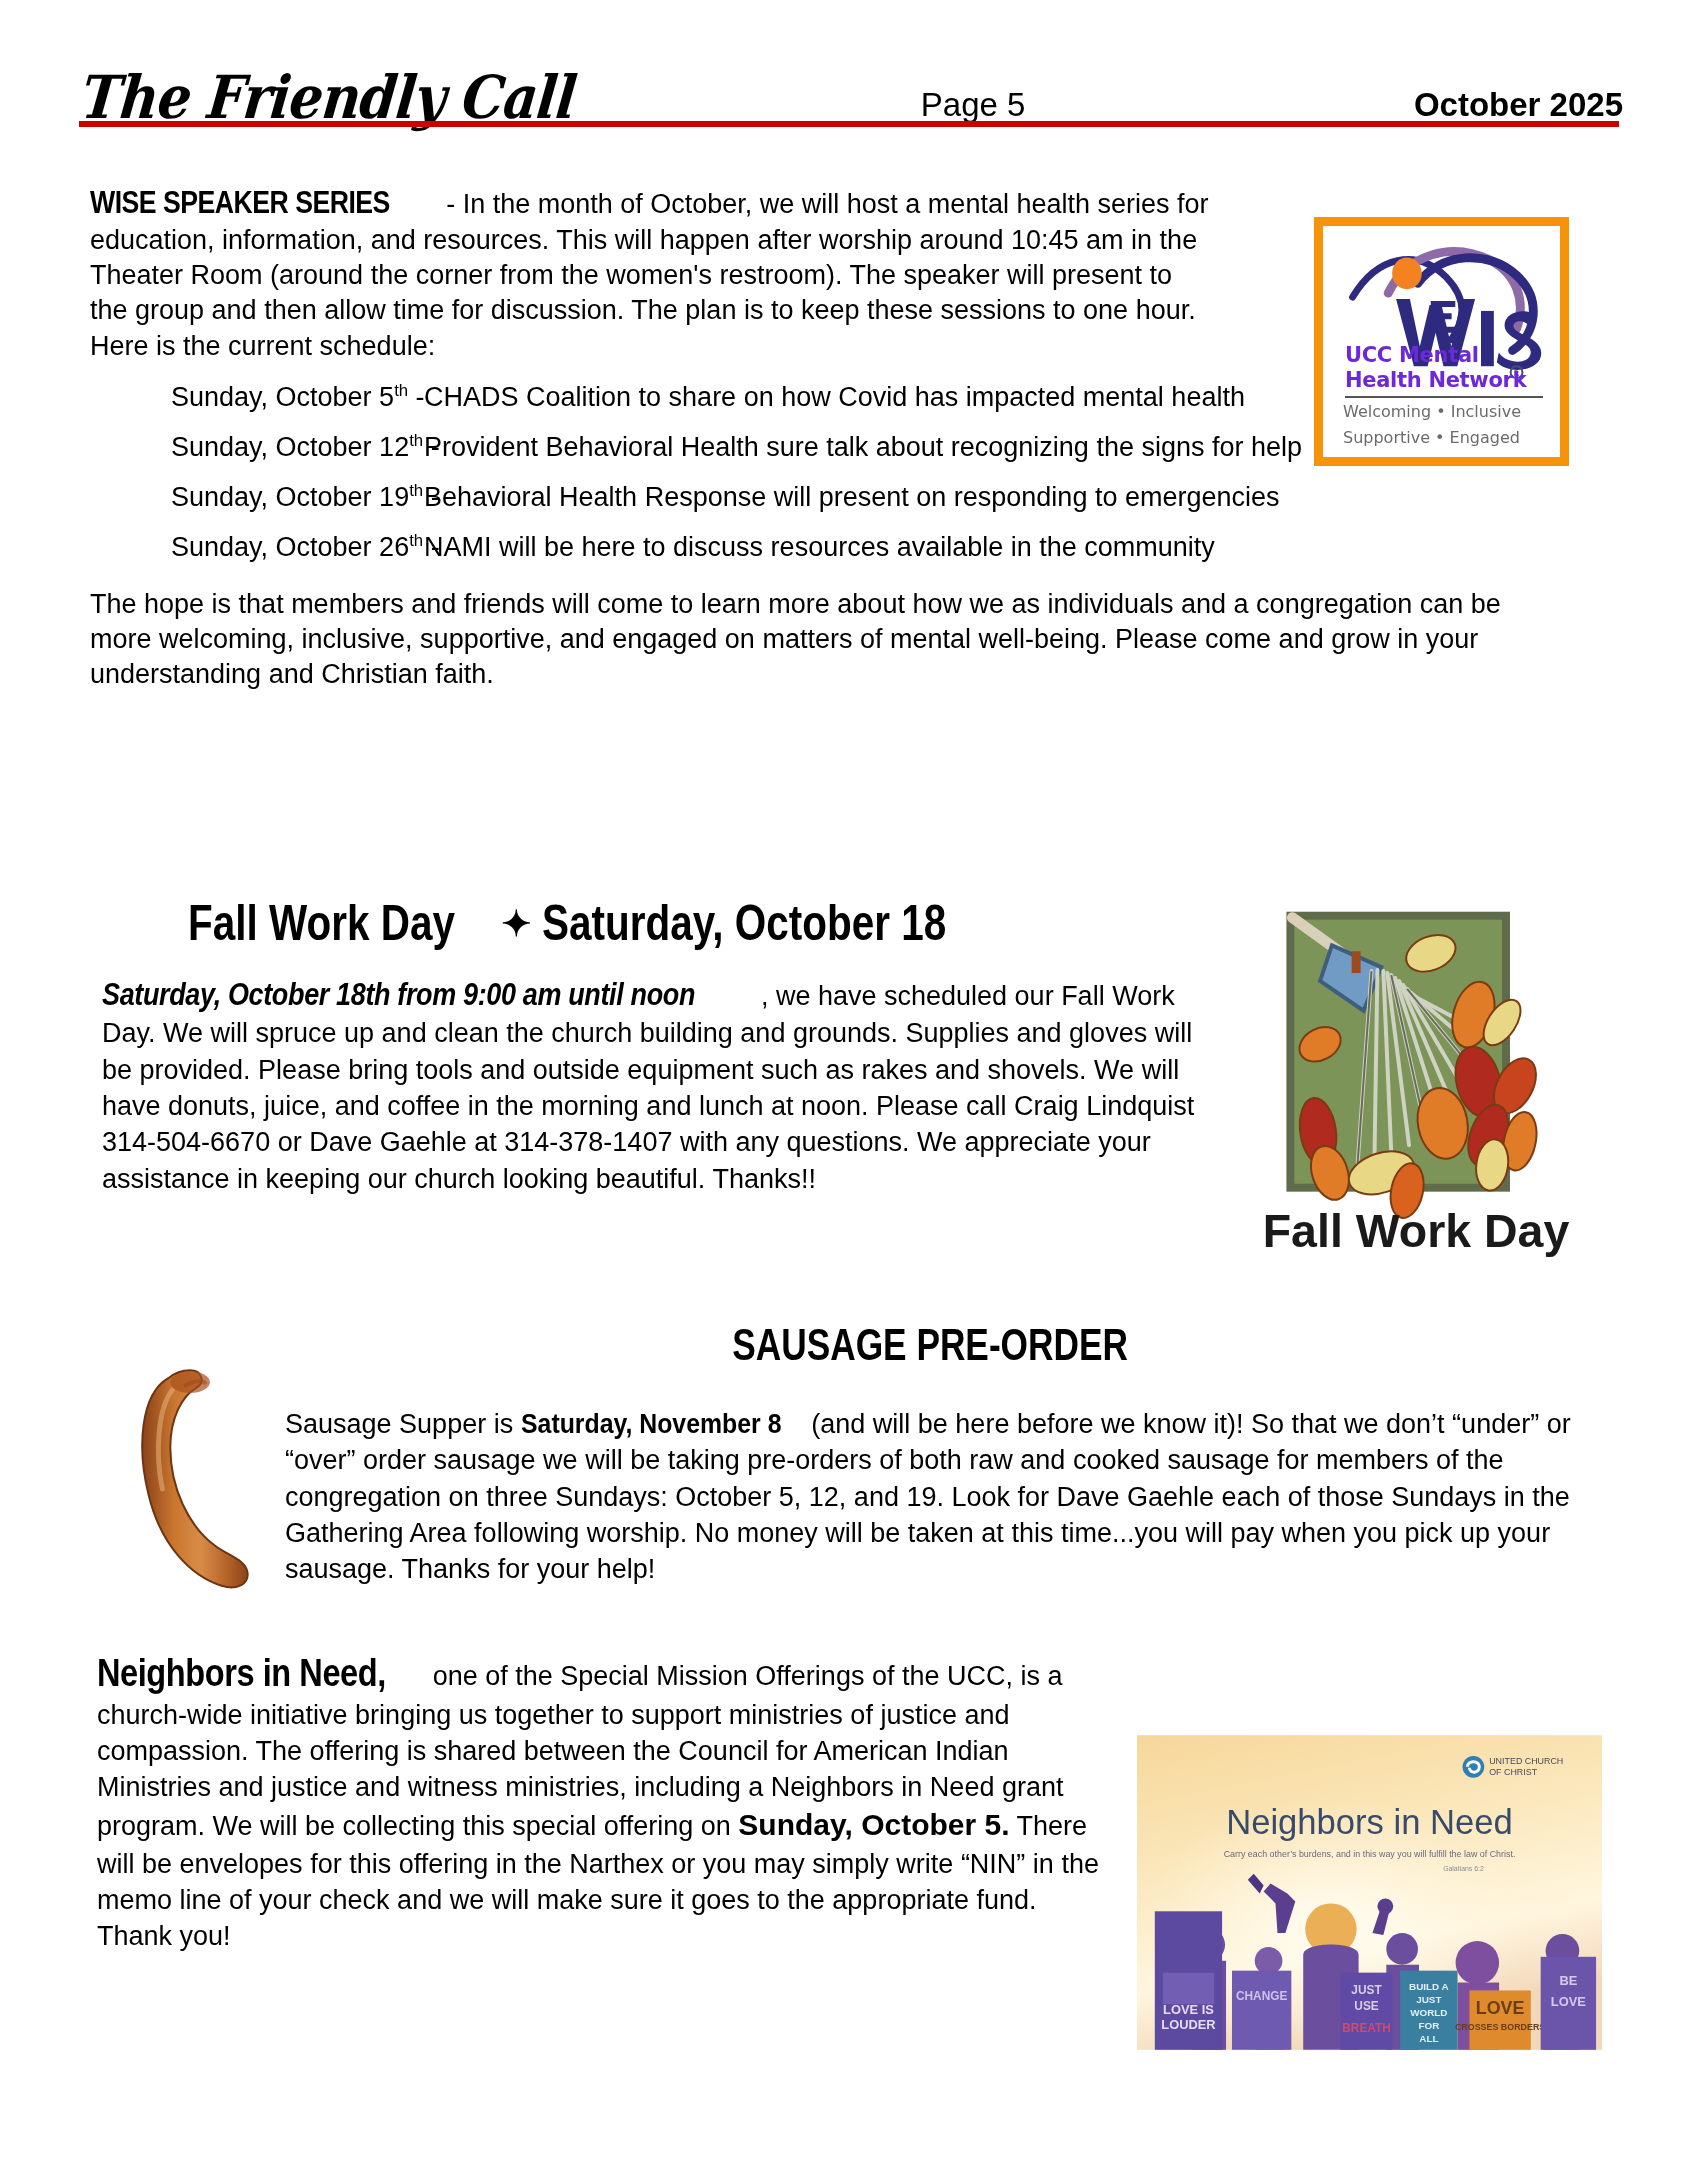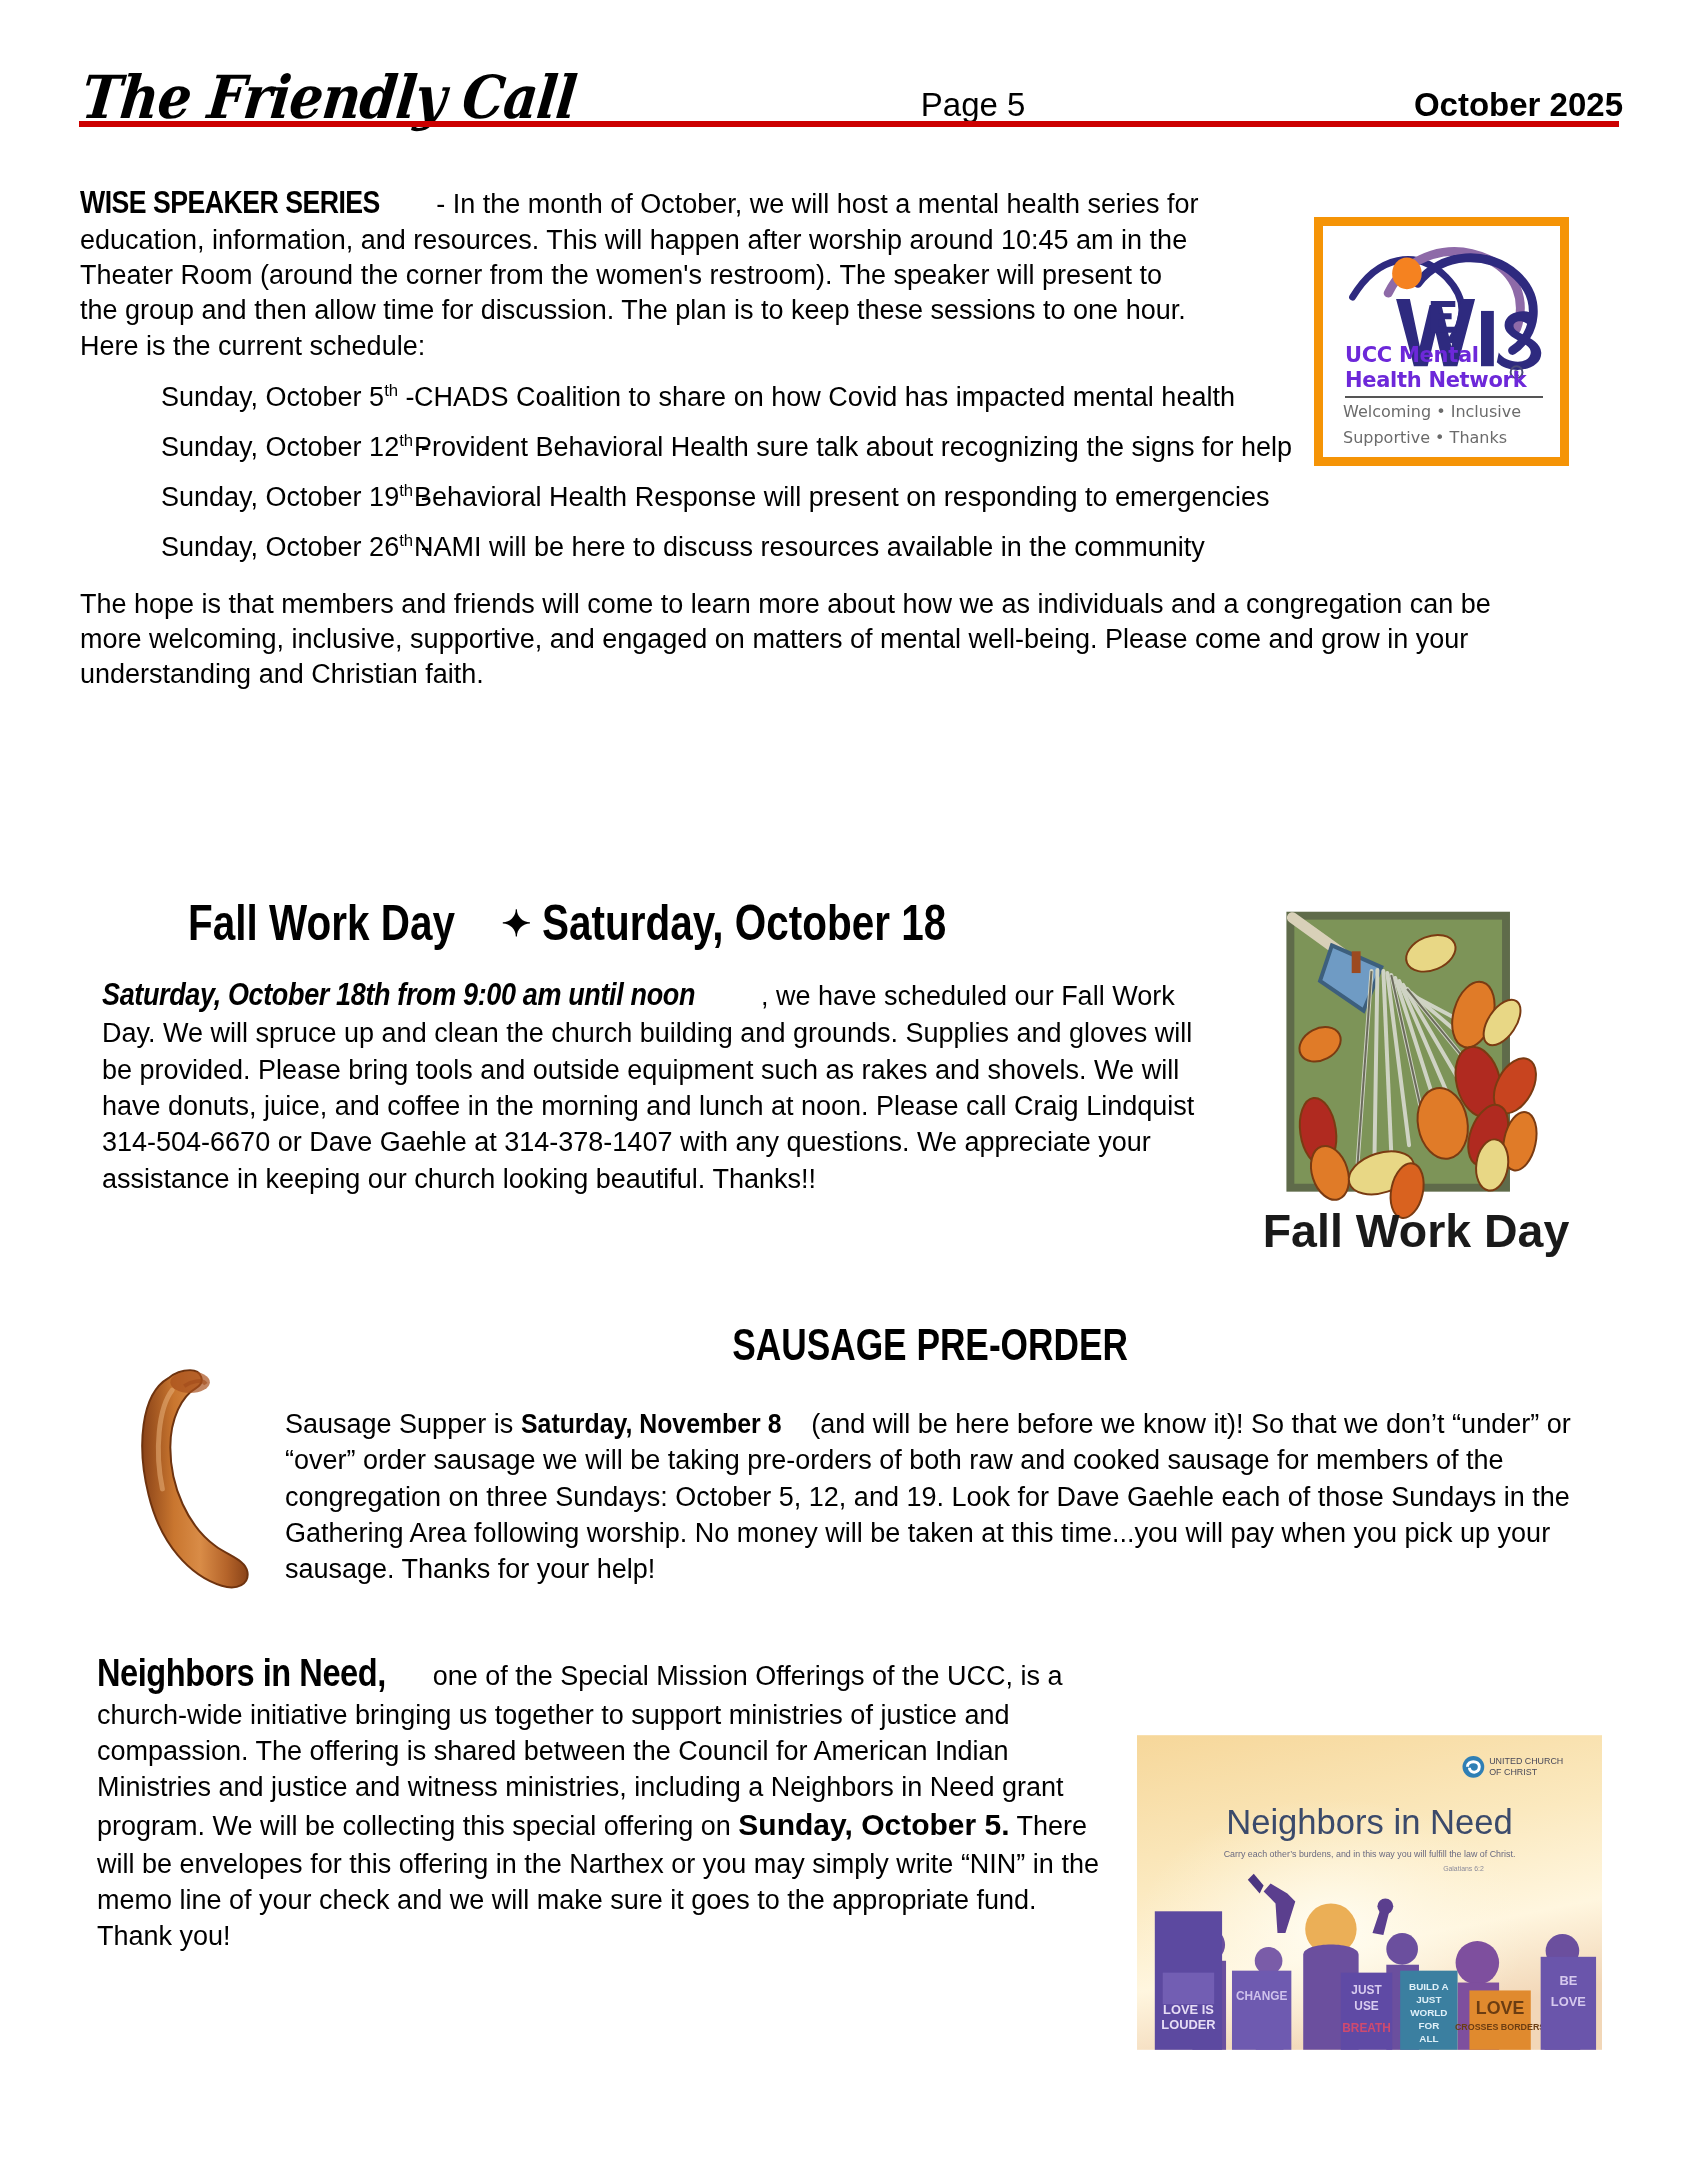--- a/index.html
+++ b/index.html
@@ -71,21 +71,21 @@
   
   .body-txt {
     font-size: 27px;
     line-height: 1.295;
     font-family: "Liberation Sans", sans-serif;
   }
 
   
   #wise-section {
     position: absolute;
-    left: 80px;
+    left: 90px;
     top: 183px;
     width: 1540px;
   }
   #wise-intro {
     width: 1119px;
     font-size: 27px;
     line-height: 1.30;
     text-align: left;
   }
   .hdr-cond-bold {
@@ -345,21 +345,21 @@
           <path d="M178 128 C184 138, 206 142, 210 130 C214 118, 186 116, 184 102 C182 88, 204 82, 214 90 L208 100 C202 94, 192 96, 193 102 C194 110, 220 112, 221 128 C222 146, 190 152, 176 138 Z"></path>
         </g>
         <path d="M118 146 L158 146 L158 156 L130 156 L130 166 L152 166 L152 176 L130 176 L130 188 L160 188 L160 198 L118 198 Z" fill="#2e2a7f" transform="translate(98,-58) scale(0.62) translate(-100,70)"></path>
         <circle cx="196" cy="148" r="6" fill="none" stroke="#4a4a7a" stroke-width="2"></circle>
         <text x="196" y="152" font-family="DejaVu Sans, sans-serif" font-size="8" fill="#4a4a7a" text-anchor="middle">R</text>
       </svg>
       <div class="wise-sub1">UCC Mental</div>
       <div class="wise-sub2">Health Network</div>
       <div class="wise-divider"></div>
       <div class="wise-tag1">Welcoming • Inclusive</div>
-      <div class="wise-tag2">Supportive • Thanks</div>
+      <div class="wise-tag2">Supportive • Engaged</div>
     </div>
   </div>
 
   <div id="fallwork-heading"><span class="cnd">Fall Work Day</span><span class="star-sep">✦</span><span class="cnd">Saturday, October 18</span></div>
 
   <div id="fallwork-body"><span class="lead-bold-italic">Saturday, October 18th from 9:00 am until noon</span><span>, we have scheduled our Fall Work Day.  We will spruce up and clean the church building and grounds.  Supplies and gloves will be provided.  Please bring tools and outside equipment such as rakes and shovels.  We will have donuts, juice, and coffee in the morning and lunch at noon.  Please call Craig Lindquist 314-504-6670 or Dave Gaehle at 314-378-1407 with any questions.  We appreciate your assistance in keeping our church looking beautiful. Thanks!!</span></div>
 
   <div id="fallwork-image">
     <svg viewBox="0 0 370 390">
       <rect x="58" y="40" width="218" height="275" fill="#7d9458" stroke="#5f6b4a" stroke-width="8"></rect>

